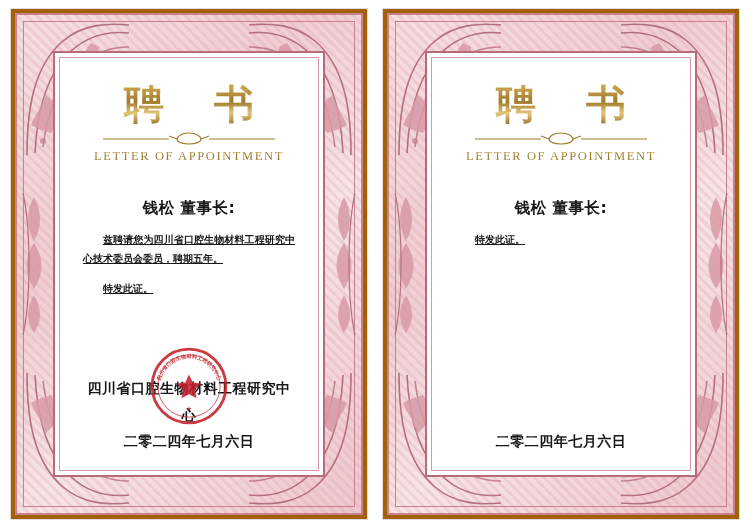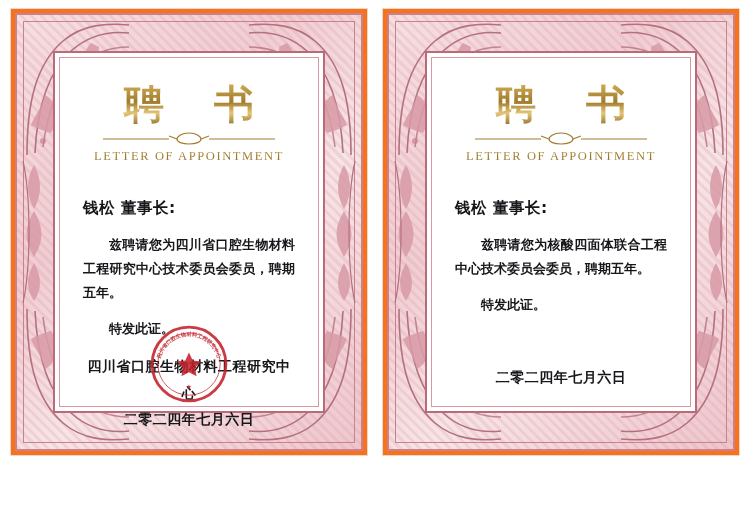--- a/index.html
+++ b/index.html
@@ -17,22 +17,22 @@
     display: flex;
     justify-content: space-between;
     align-items: flex-start;
     padding: 8px 10px;
     background: #ffffff;
   }
 
   .certificate {
     position: relative;
     width: 358px;
-    height: 448px;
-    background: #f97316;
+    height: 512px;
+    background: #a16207;
     border: 1px solid #e9d8da;
     overflow: hidden;
   }
 
   
   .frame-outer {
     position: absolute;
     inset: 4px;
     border: 2px solid #c9818e;
     background:
@@ -131,30 +131,31 @@
 
   .body {
     margin-top: 34px;
     font-family: "DejaVu Sans", sans-serif;
     color: #16171a;
   }
   .salutation {
     font-size: 15.5px;
     font-weight: bold;
     letter-spacing: 0.5px;
-    margin-bottom: 14px;
+    text-align: center;
   }
   .para {
-    font-size: 13px;
+    font-size: 10px;
     font-weight: bold;
     line-height: 1.85;
     text-align: justify;
     text-justify: inter-ideograph;
     text-indent: 2em;
-    margin: 0 0 12px 0;
+    margin: 12px 0 12px 0;
+    text-decoration: underline;
   }
 
   .spacer { flex: 1 1 auto; }
 
   .signature {
     position: relative;
     text-align: center;
     padding-bottom: 4px;
   }
   .sig-line {
@@ -433,21 +434,20 @@
             <path d="M110 8 H176" stroke="#a07c2c" stroke-width="1.2" fill="none"></path>
             <path d="M90 2 c8 0 12 4 12 6 c0 3 -5 5 -12 5 c-7 0 -12 -2 -12 -5 c0 -2 4 -6 12 -6z" fill="none" stroke="#a07c2c" stroke-width="1.2"></path>
             <path d="M78 8 l-8 -3 M102 8 l8 -3" stroke="#a07c2c" stroke-width="1.2" fill="none"></path>
           </svg>
         </div>
         <div class="title-en">LETTER OF APPOINTMENT</div>
       </div>
 
       <div class="body">
         <div class="salutation">钱松 董事长:</div>
-        <p class="para">兹聘请您为核酸四面体联合工程中心技术委员会委员，聘期五年。</p>
         <p class="para">特发此证。</p>
       </div>
 
       <div class="spacer"></div>
 
       <div class="signature">
         <div class="sig-line">二零二四年七月六日</div>
       </div>
     </div>
   </div>

